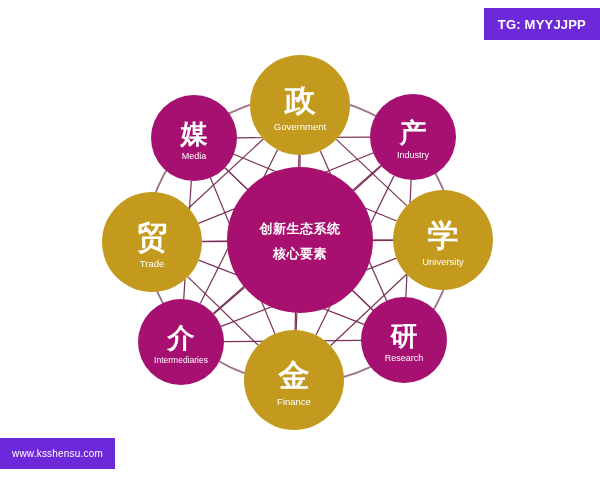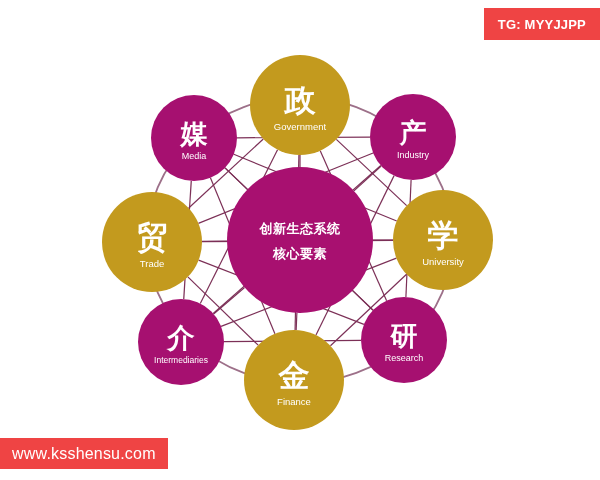--- a/index.html
+++ b/index.html
@@ -28,21 +28,21 @@
     position: absolute;
     left: 0;
     top: 0;
     width: 600px;
     height: 480px;
   }
 
   
   .badge {
     position: absolute;
-    background: #ef4444;
+    background: #6d28d9;
     color: #ffffff;
     font-size: 13px;
     font-weight: bold;
     letter-spacing: 0.2px;
     display: flex;
     align-items: center;
     justify-content: center;
     box-sizing: border-box;
     white-space: nowrap;
   }
@@ -51,21 +51,21 @@
     top: 8px;
     height: 32px;
     padding: 0 14px;
   }
   #badge-site {
     left: 0px;
     bottom: 11px;
     height: 31px;
     padding: 0 12px;
     font-weight: normal;
-    font-size: 16px;
+    font-size: 10px;
   }
 
   
   .node-cn {
     fill: #ffffff;
     font-family: "DejaVu Sans", "Liberation Sans", sans-serif;
     font-weight: bold;
     text-anchor: middle;
     dominant-baseline: central;
   }

